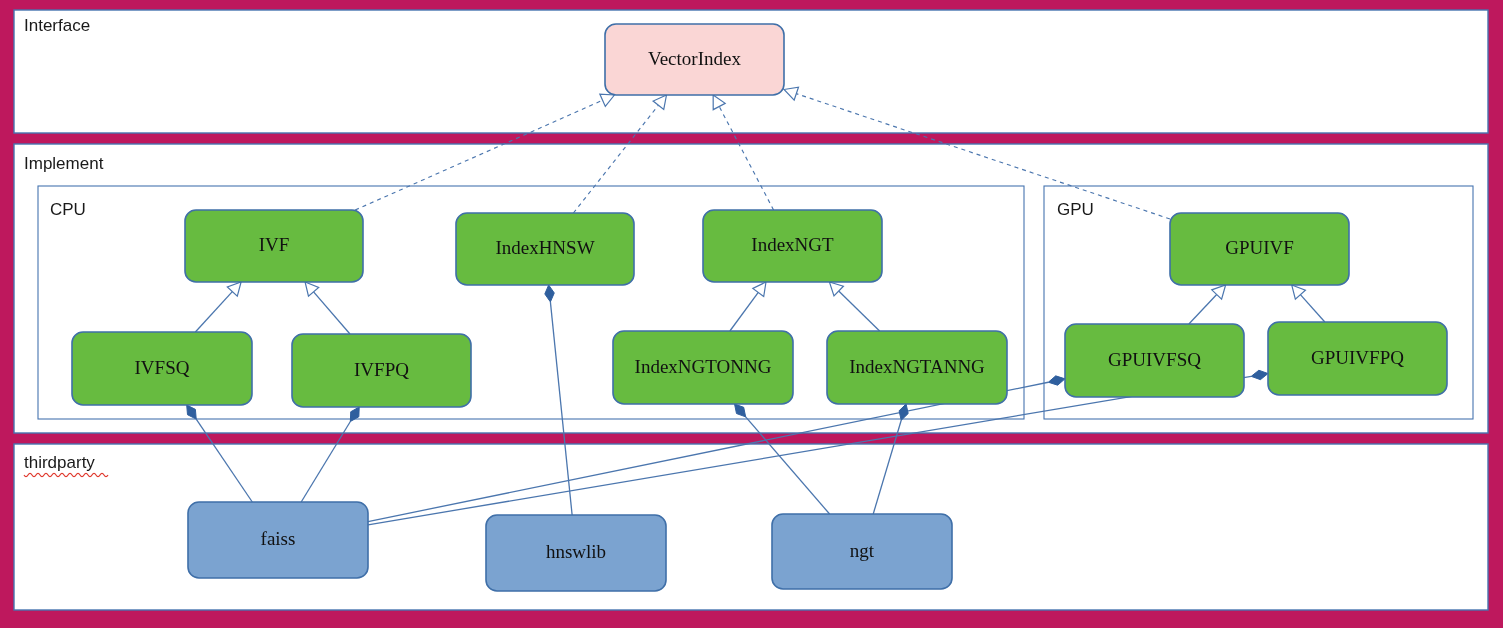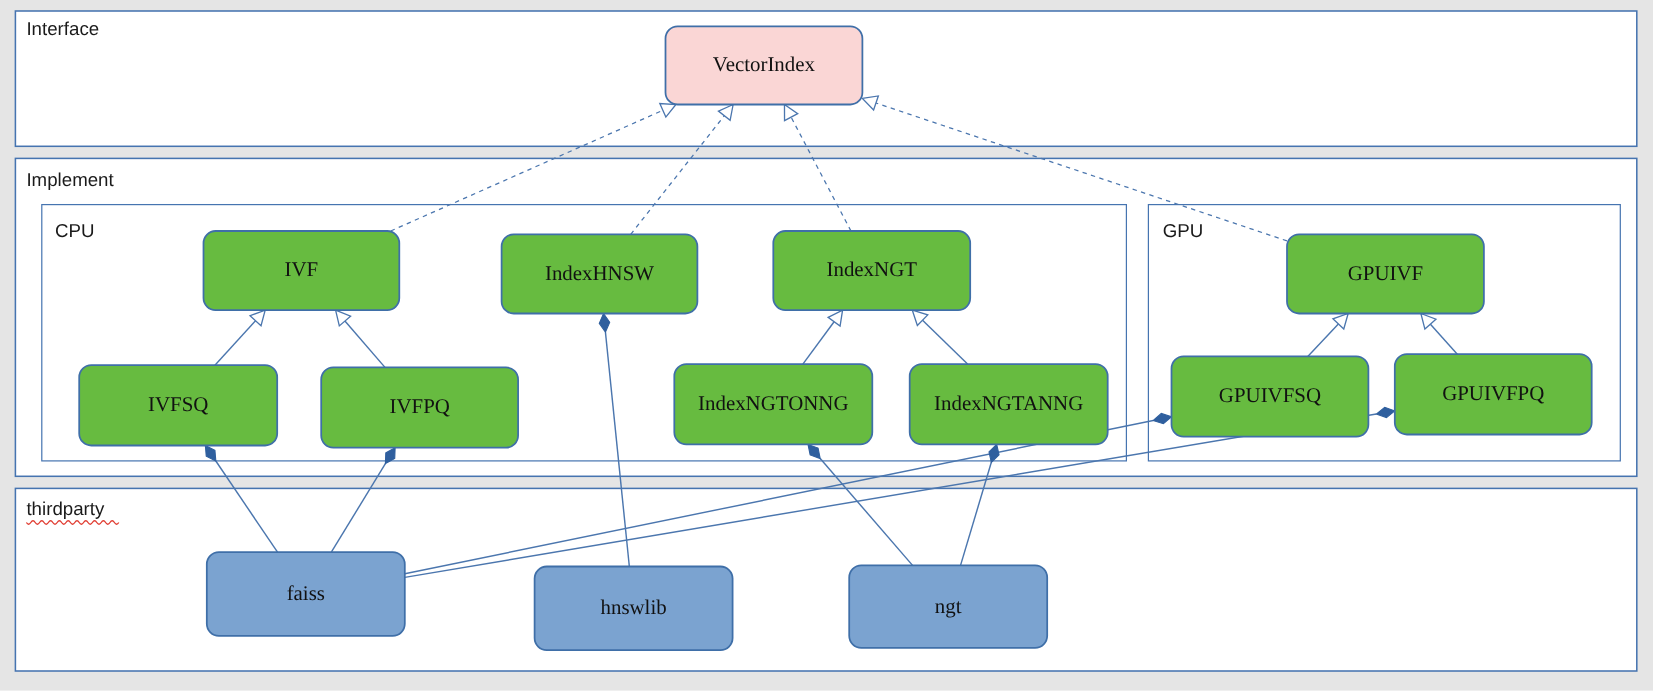--- a/index.html
+++ b/index.html
@@ -4,21 +4,21 @@
 <style>
   html, body {
     margin: 0;
     padding: 0;
     background: #ffffff;
   }
   #canvas {
     position: relative;
     width: 1503px;
     height: 628px;
-    background: #e5e5e5;
+    background: #be185d;
     font-family: "Liberation Sans", sans-serif;
     overflow: hidden;
   }
   svg.diagram {
     position: absolute;
     left: 0;
     top: 0;
     width: 1503px;
     height: 628px;
   }

